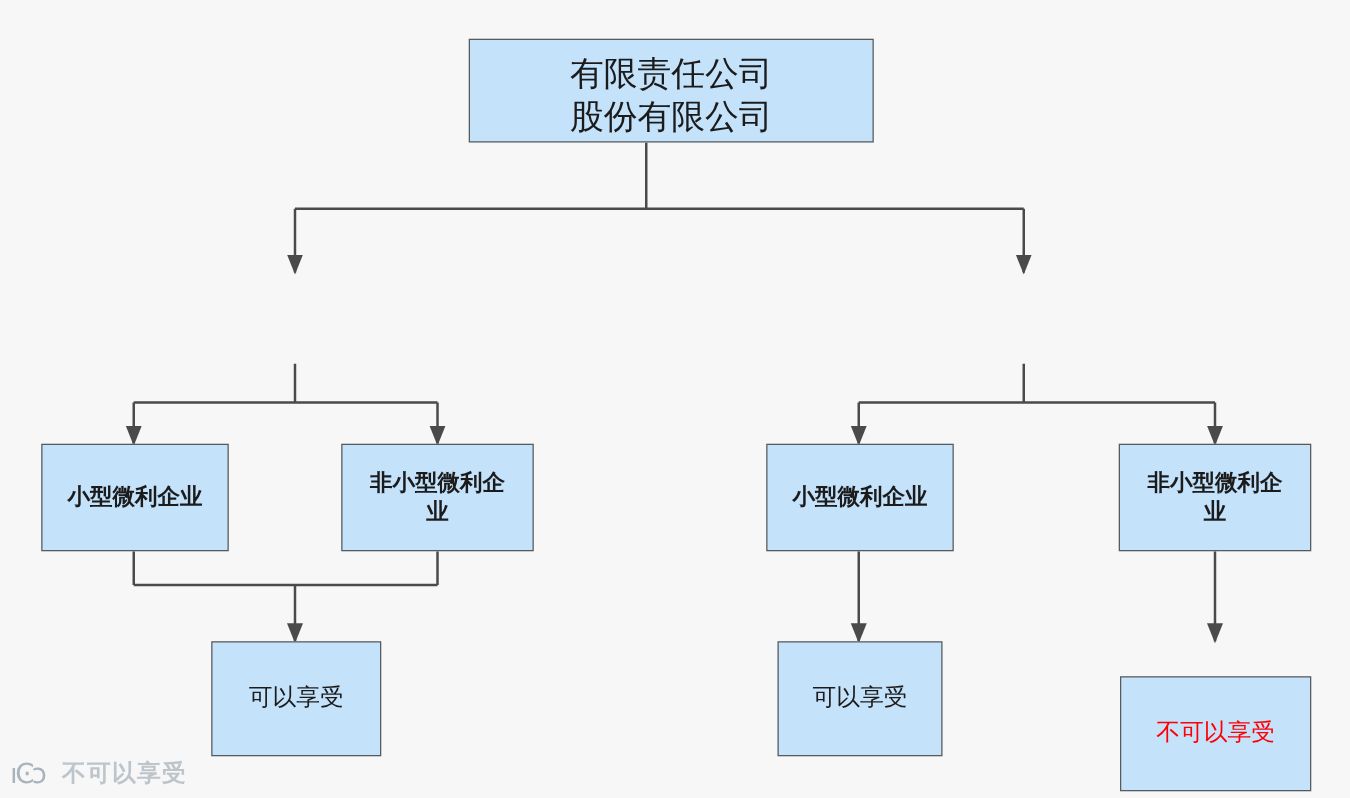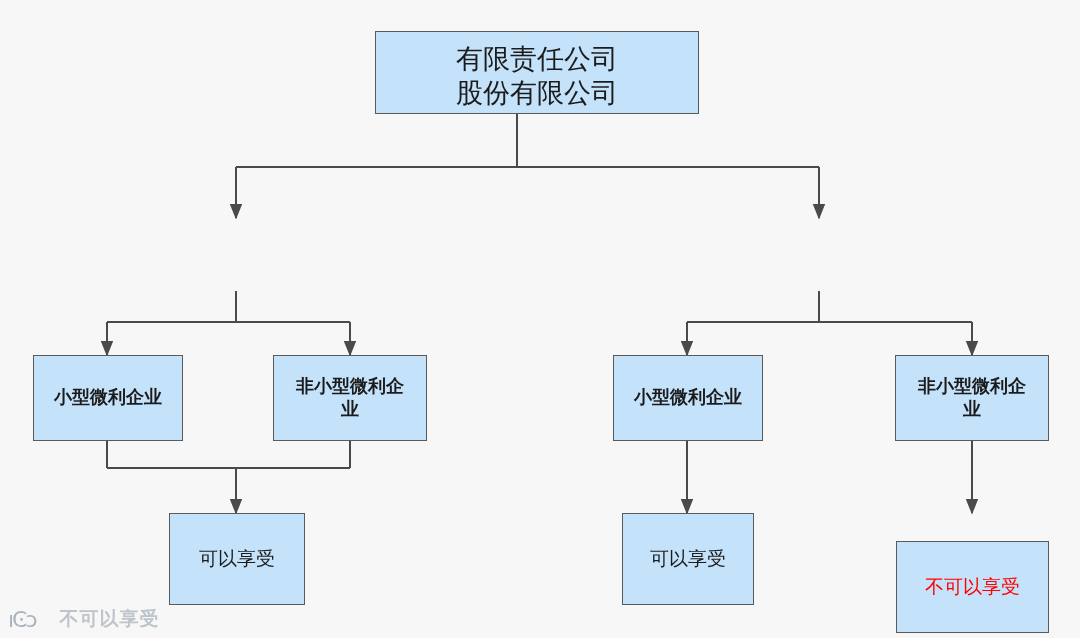--- a/index.html
+++ b/index.html
@@ -57,21 +57,21 @@
     width: 1080px;
     height: 638px;
     pointer-events: none;
   }
   .watermark {
     position: absolute;
     left: 8px;
     bottom: 6px;
     display: flex;
     align-items: center;
-    gap: 24px;
+    gap: 14px;
     opacity: 0.62;
   }
   .watermark .wm-mark {
     font-size: 22px;
     color: #7a8a99;
     letter-spacing: -2px;
     font-family: "DejaVu Sans", sans-serif;
   }
   .watermark .wm-text {
     font-size: 19px;

